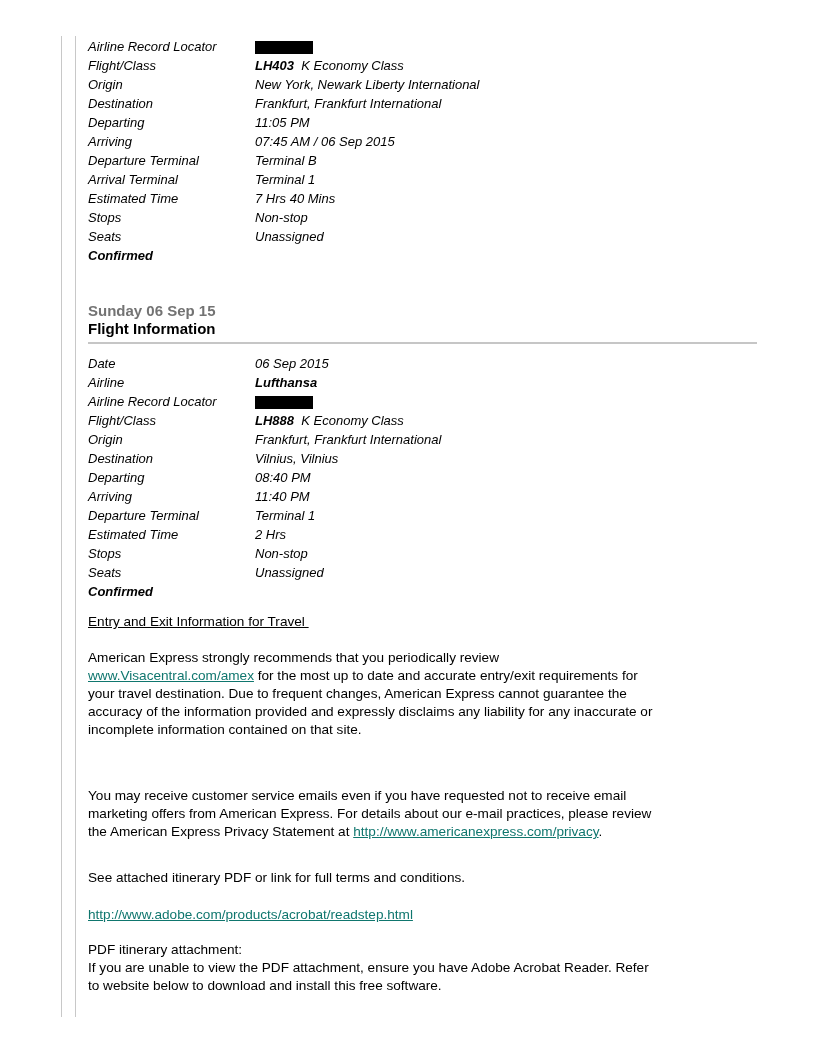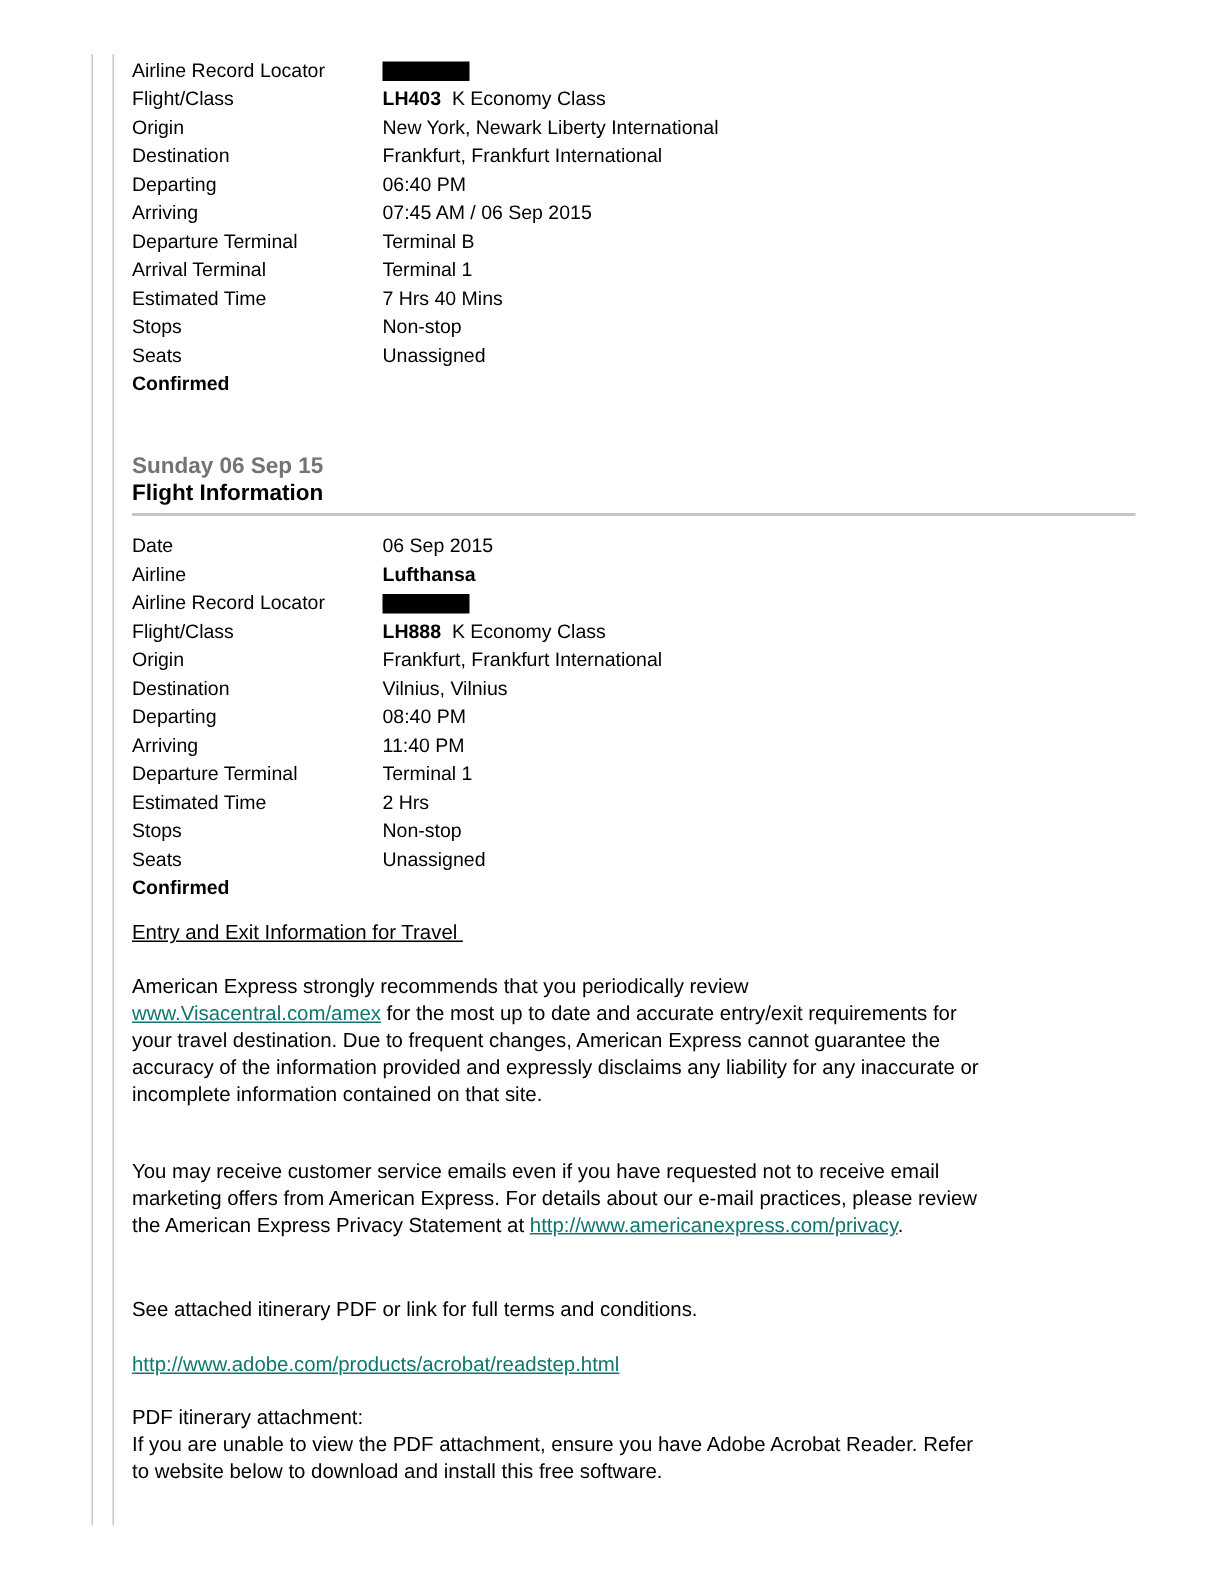--- a/index.html
+++ b/index.html
@@ -22,21 +22,21 @@
   }
   .quote-line.outer { left: 61px; }
   .quote-line.inner { left: 75px; }
   .content {
     position: absolute;
     left: 88px;
     top: 37px;
     width: 669px;
   }
   
-  .flight-table { font-size: 13px; }
+  .flight-table { font-size: 13px; font-style: italic; }
   .row { display: flex; height: 19px; line-height: 19px; align-items: center; }
   .lbl { width: 167px; flex: none; white-space: pre; }
   .val { flex: 1; white-space: pre-wrap; }
   .bold { font-weight: bold; }
   .redacted-box {
     display: inline-block;
     width: 58px;
     height: 13px;
     background: #000000;
     vertical-align: middle;
@@ -61,22 +61,22 @@
   
   .textblock { font-size: 13.6px; line-height: 18px; white-space: pre-wrap; }
   .entry-heading {
     margin-top: 12px;
     font-size: 13.6px;
     line-height: 18px;
     text-decoration: underline;
     white-space: pre-wrap;
   }
   .para1 { margin-top: 18px; }
-  .para2 { margin-top: 33px; }
-  .see-attached { margin-top: 38px; }
+  .para2 { margin-top: 48px; }
+  .see-attached { margin-top: 28px; }
   .pdf-block { margin-top: 17px; }
   .adobe-line { margin-top: 19px; }
   .link {
     color: #0f766e;
     text-decoration: underline;
     cursor: pointer;
   }
 </style>
 </head>
 <body>
@@ -100,21 +100,21 @@
       <div class="row">
         <span class="lbl">Origin</span>
         <span class="val">New York, Newark Liberty International</span>
       </div>
       <div class="row">
         <span class="lbl">Destination</span>
         <span class="val">Frankfurt, Frankfurt International</span>
       </div>
       <div class="row">
         <span class="lbl">Departing</span>
-        <span class="val">06:40 PM</span>
+        <span class="val">11:05 PM</span>
       </div>
       <div class="row">
         <span class="lbl">Arriving</span>
         <span class="val">07:45 AM / 06 Sep 2015</span>
       </div>
       <div class="row">
         <span class="lbl">Departure Terminal</span>
         <span class="val">Terminal B</span>
       </div>
       <div class="row">

